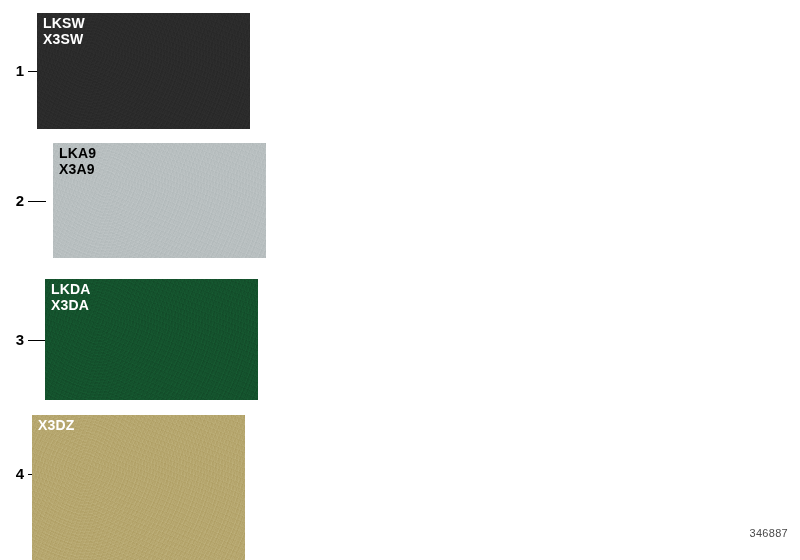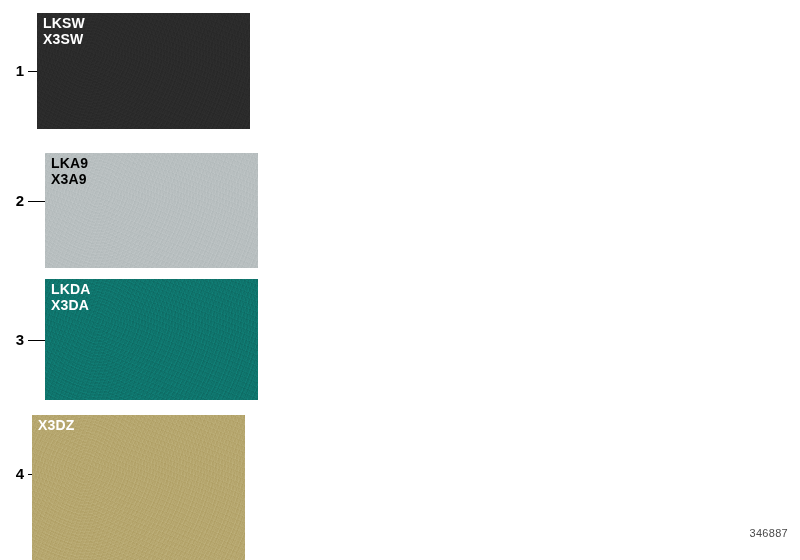--- a/index.html
+++ b/index.html
@@ -118,32 +118,32 @@
           <div class="grain"></div>
           <div class="swatch-labels">
             <span class="swatch-label">LKSW</span>
             <span class="swatch-label">X3SW</span>
           </div>
         </div>
       </div>
       <div class="swatch-row">
         <div class="callout-number" style="top: 192.5px;">2</div>
         <div class="leader-line" style="top: 200.5px;"></div>
-        <div class="swatch dark-text" style="left: 45px; top: 143px; width: 213px; height: 115px; background: rgb(185, 192, 193); margin-top: 10px;">
+        <div class="swatch dark-text" style="left: 53px; top: 143px; width: 213px; height: 115px; background: rgb(185, 192, 193);">
           <div class="grain"></div>
           <div class="swatch-labels">
             <span class="swatch-label">LKA9</span>
             <span class="swatch-label">X3A9</span>
           </div>
         </div>
       </div>
       <div class="swatch-row">
         <div class="callout-number" style="top: 331.5px;">3</div>
         <div class="leader-line" style="top: 339.5px;"></div>
-        <div class="swatch light-text" style="left: 45px; top: 279px; width: 213px; height: 121px; background: #0f766e;">
+        <div class="swatch light-text" style="left: 45px; top: 279px; width: 213px; height: 121px; background: #14532d;">
           <div class="grain"></div>
           <div class="swatch-labels">
             <span class="swatch-label">LKDA</span>
             <span class="swatch-label">X3DA</span>
           </div>
         </div>
       </div>
       <div class="swatch-row">
         <div class="callout-number" style="top: 466px;">4</div>
         <div class="leader-line" style="top: 474px;"></div>

